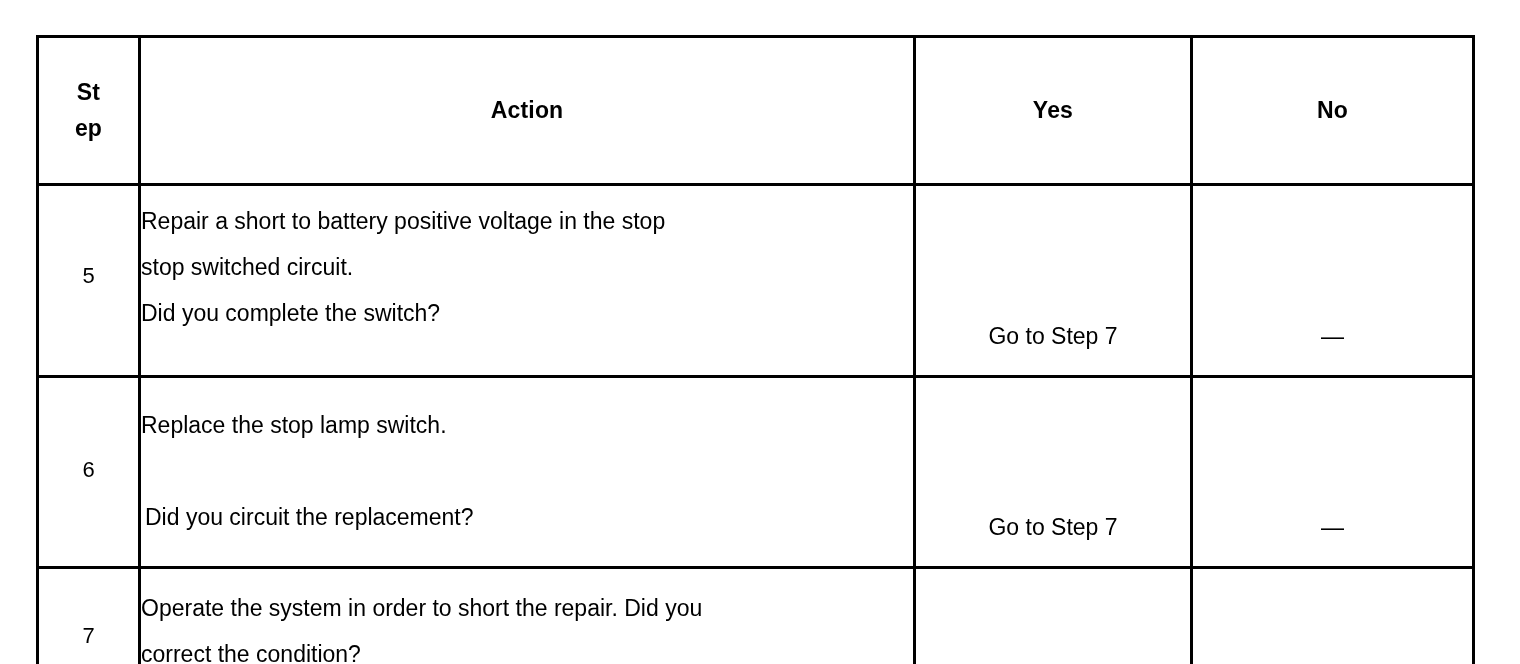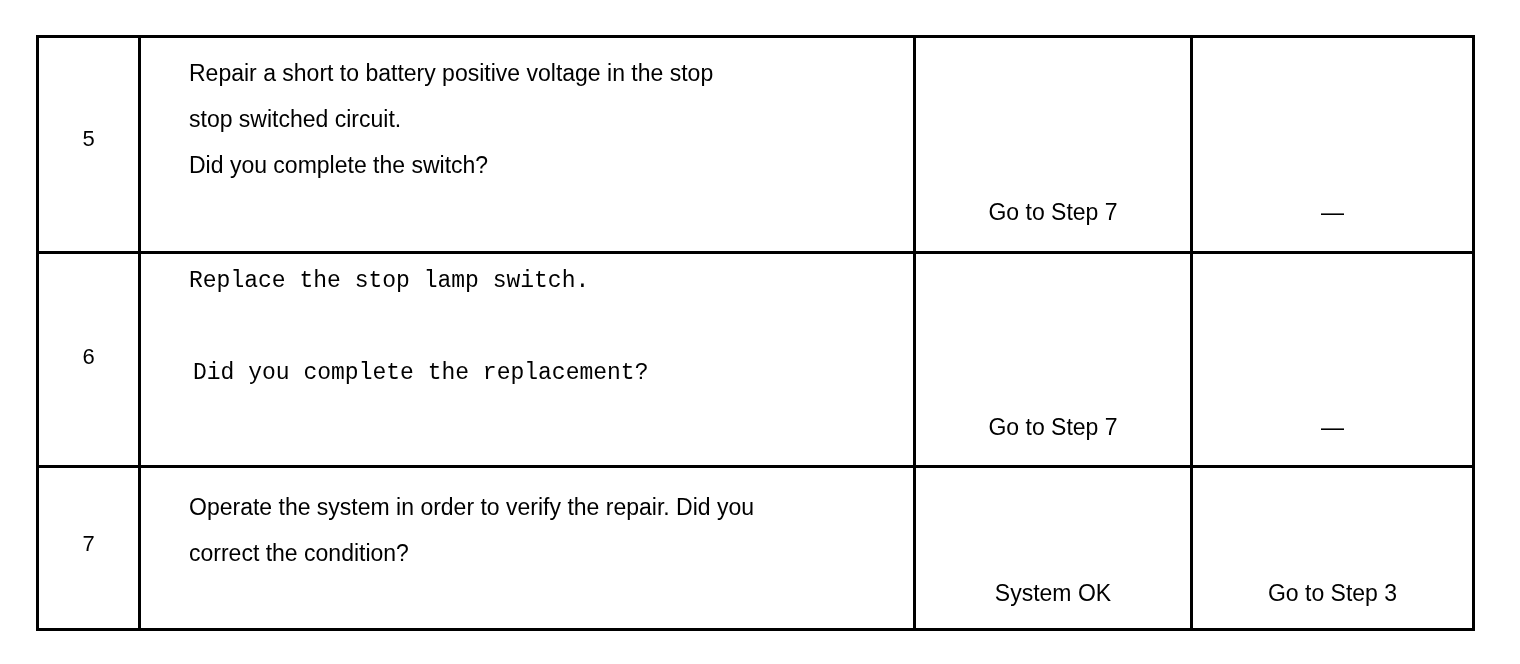--- a/index.html
+++ b/index.html
@@ -75,21 +75,20 @@
     text-align: left;
     vertical-align: middle;
     padding-left: 18px;
     padding-right: 10px;
   }
   td.action-cell .line {
     display: block;
     font-size: 23px;
     line-height: 46px;
     white-space: pre;
-    margin-left: 48px;
   }
   td.action-cell .line.blank {
     height: 46px;
   }
   td.action-cell .line.indent {
     padding-left: 4px;
   }
 
   td.answer-cell {
     text-align: center;
@@ -105,40 +104,51 @@
   tr.row-6 td { height: 164px; }
   tr.row-7 td { height: 122px; }
 
   
   tr.row-5 td.answer-cell,
   tr.row-6 td.answer-cell { vertical-align: bottom; padding-bottom: 24px; }
   tr.row-7 td.answer-cell { vertical-align: bottom; padding-bottom: 20px; }
 
   
   tr.row-5 td.action-cell { vertical-align: top; padding-top: 12px; }
-  tr.row-6 td.action-cell { vertical-align: top; padding-top: 4px; font-family: Liberation Mono, monospace; }
+  tr.row-6 td.action-cell { vertical-align: top; padding-top: 24px; }
   tr.row-7 td.action-cell { vertical-align: top; padding-top: 16px; }
 
   
   tr.row-5 td.step-cell { vertical-align: middle; padding-bottom: 10px; }
   tr.row-6 td.step-cell { vertical-align: middle; padding-bottom: 4px; }
   tr.row-7 td.step-cell { vertical-align: middle; padding-bottom: 8px; }
 </style>
 </head>
 <body>
 
 <div id="diagnostic-table-wrap">
   <table class="diag">
     <colgroup>
       <col class="c-step">
       <col class="c-action">
       <col class="c-yes">
       <col class="c-no">
     </colgroup>
     <tbody>
+      <tr class="header-row">
+        <td class="step-head">
+          <span class="hdr-step-lines">
+            <span>St</span>
+            <span>ep</span>
+          </span>
+        </td>
+        <td>Action</td>
+        <td>Yes</td>
+        <td>No</td>
+      </tr>
 
       <tr class="body-row row-5">
         <td class="step-cell">
           <span class="step-num">5</span>
         </td>
         <td class="action-cell">
           <span class="line">Repair a short to battery positive voltage in the stop</span>
           <span class="line">stop switched circuit.</span>
           <span class="line">Did you complete the switch?</span>
         </td>
@@ -150,36 +160,36 @@
         </td>
       </tr>
 
       <tr class="body-row row-6">
         <td class="step-cell">
           <span class="step-num">6</span>
         </td>
         <td class="action-cell">
           <span class="line">Replace the stop lamp switch.</span>
           <span class="line blank"></span>
-          <span class="line indent">Did you complete the replacement?</span>
+          <span class="line indent">Did you circuit the replacement?</span>
         </td>
         <td class="answer-cell">
           <span class="ans">Go to Step 7</span>
         </td>
         <td class="answer-cell">
           <span class="ans">—</span>
         </td>
       </tr>
 
       <tr class="body-row row-7">
         <td class="step-cell">
           <span class="step-num">7</span>
         </td>
         <td class="action-cell">
-          <span class="line">Operate the system in order to verify the repair. Did you</span>
+          <span class="line">Operate the system in order to short the repair. Did you</span>
           <span class="line">correct the condition?</span>
         </td>
         <td class="answer-cell">
           <span class="ans">System OK</span>
         </td>
         <td class="answer-cell">
           <span class="ans">Go to Step 3</span>
         </td>
       </tr>
     </tbody>

